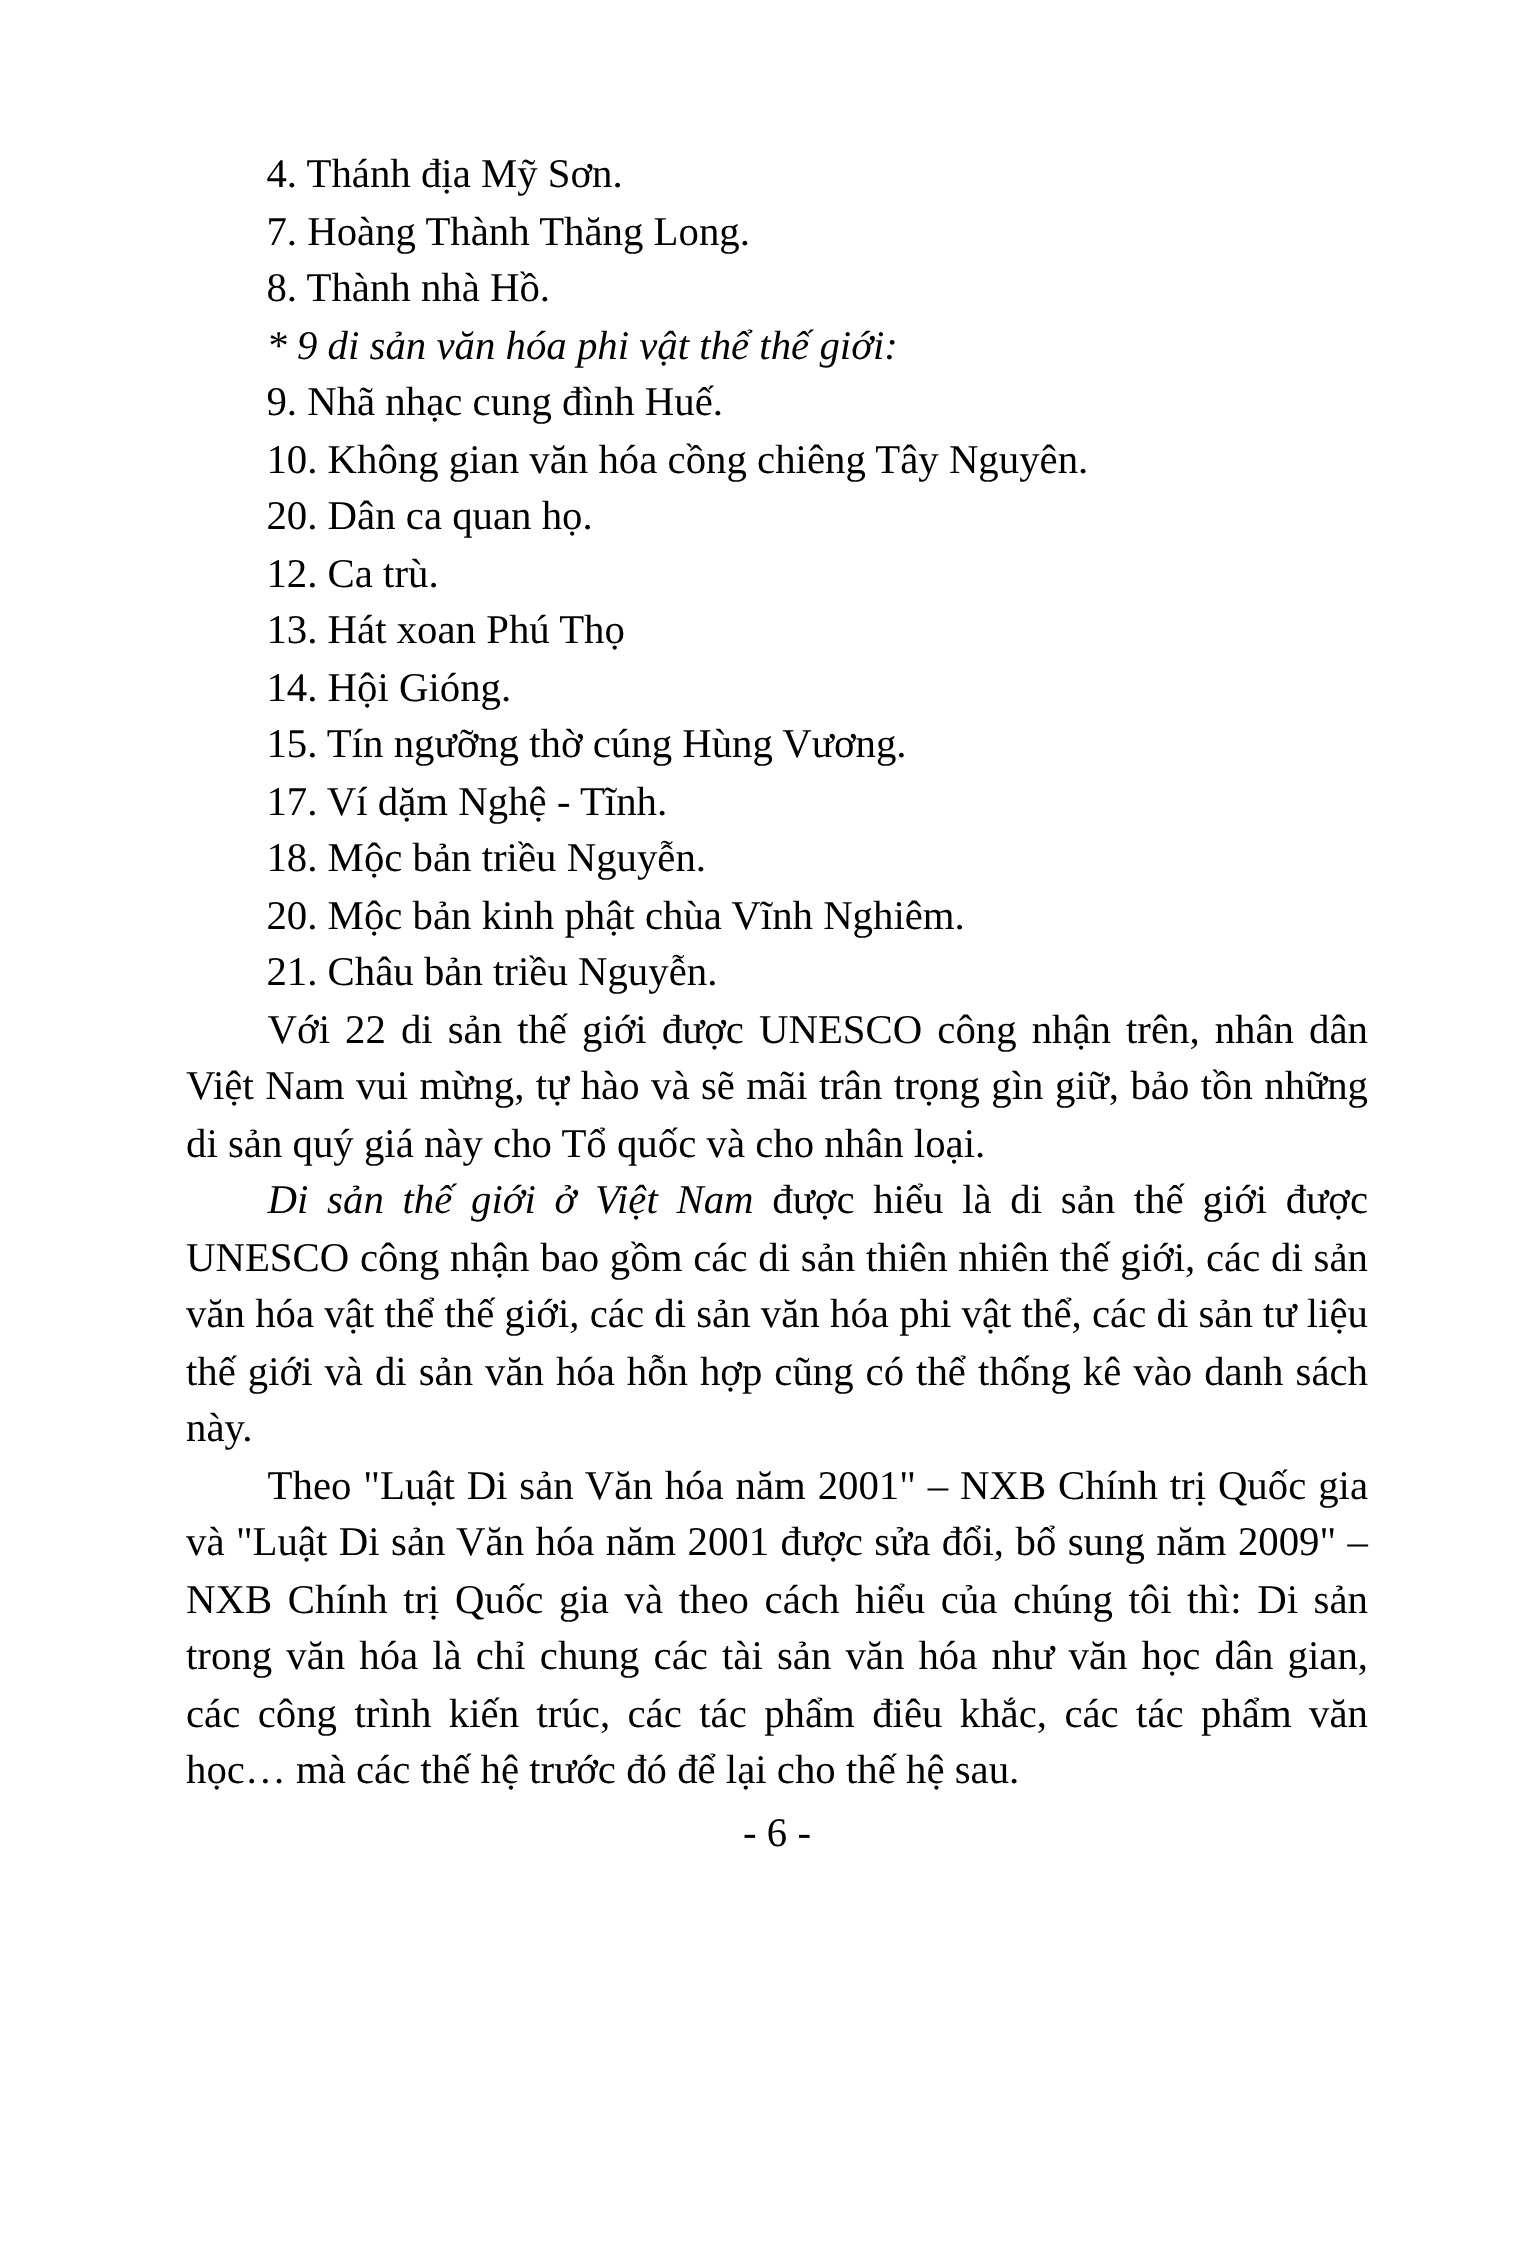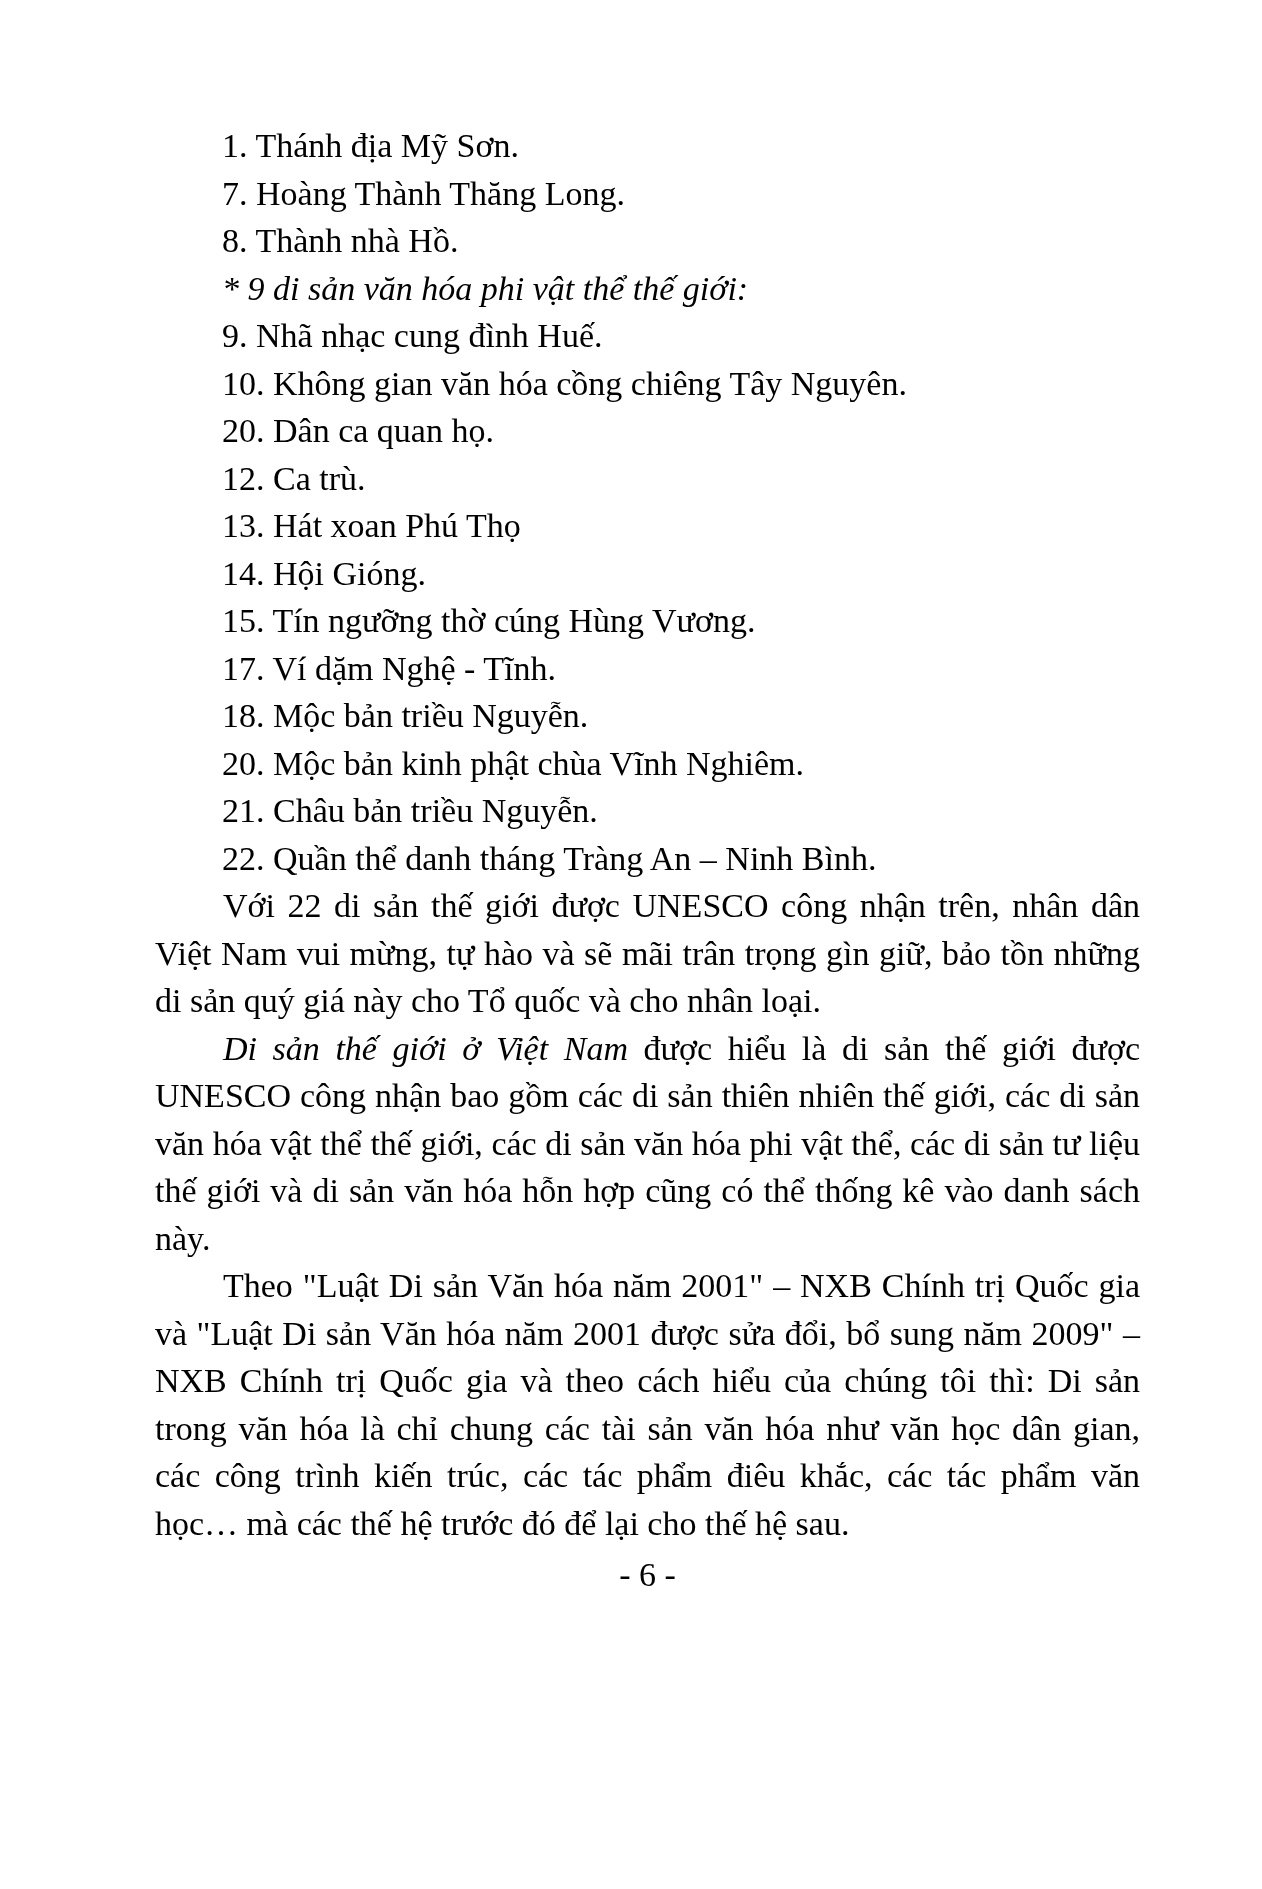--- a/index.html
+++ b/index.html
@@ -42,36 +42,35 @@
     margin-top: 4px;
     text-align: center;
   }
 </style>
 </head>
 <body>
 
 <div class="page">
   <div class="content">
 
-    <div class="list-line">1. Thánh địa Mỹ Sơn.</div>
+    <div class="list-line">4. Thánh địa Mỹ Sơn.</div>
     <div class="list-line">7. Hoàng Thành Thăng Long.</div>
     <div class="list-line">8. Thành nhà Hồ.</div>
     <div class="list-line group-header">* 9 di sản văn hóa phi vật thể thế giới:</div>
     <div class="list-line">9. Nhã nhạc cung đình Huế.</div>
     <div class="list-line">10. Không gian văn hóa cồng chiêng Tây Nguyên.</div>
     <div class="list-line">20. Dân ca quan họ.</div>
     <div class="list-line">12. Ca trù.</div>
     <div class="list-line">13. Hát xoan Phú Thọ</div>
     <div class="list-line">14. Hội Gióng.</div>
     <div class="list-line">15. Tín ngưỡng thờ cúng Hùng Vương.</div>
     <div class="list-line">17. Ví dặm Nghệ - Tĩnh.</div>
     <div class="list-line">18. Mộc bản triều Nguyễn.</div>
     <div class="list-line">20. Mộc bản kinh phật chùa Vĩnh Nghiêm.</div>
     <div class="list-line">21. Châu bản triều Nguyễn.</div>
-    <div class="list-line">22. Quần thể danh tháng Tràng An – Ninh Bình.</div>
 
     <p class="para">Với 22 di sản thế giới được UNESCO công nhận trên, nhân dân Việt Nam vui mừng, tự hào và sẽ mãi trân trọng gìn giữ, bảo tồn những di sản quý giá này cho Tổ quốc và cho nhân loại.</p>
 
     <p class="para"><span class="italic-lead">Di sản thế giới ở Việt Nam</span><span> được hiểu là di sản thế giới được UNESCO công nhận bao gồm các di sản thiên nhiên thế giới, các di sản văn hóa vật thể thế giới, các di sản văn hóa phi vật thể, các di sản tư liệu thế giới và di sản văn hóa hỗn hợp cũng có thể thống kê vào danh sách này.</span></p>
 
     <p class="para">Theo "Luật Di sản Văn hóa năm 2001" – NXB Chính trị Quốc gia và "Luật Di sản Văn hóa năm 2001 được sửa đổi, bổ sung năm 2009" – NXB Chính trị Quốc gia và theo cách hiểu của chúng tôi thì: Di sản trong văn hóa là chỉ chung các tài sản văn hóa như văn học dân gian, các công trình kiến trúc, các tác phẩm điêu khắc, các tác phẩm văn học… mà các thế hệ trước đó để lại cho thế hệ sau.</p>
 
     <div class="page-number">- 6 -</div>
 
   </div>

